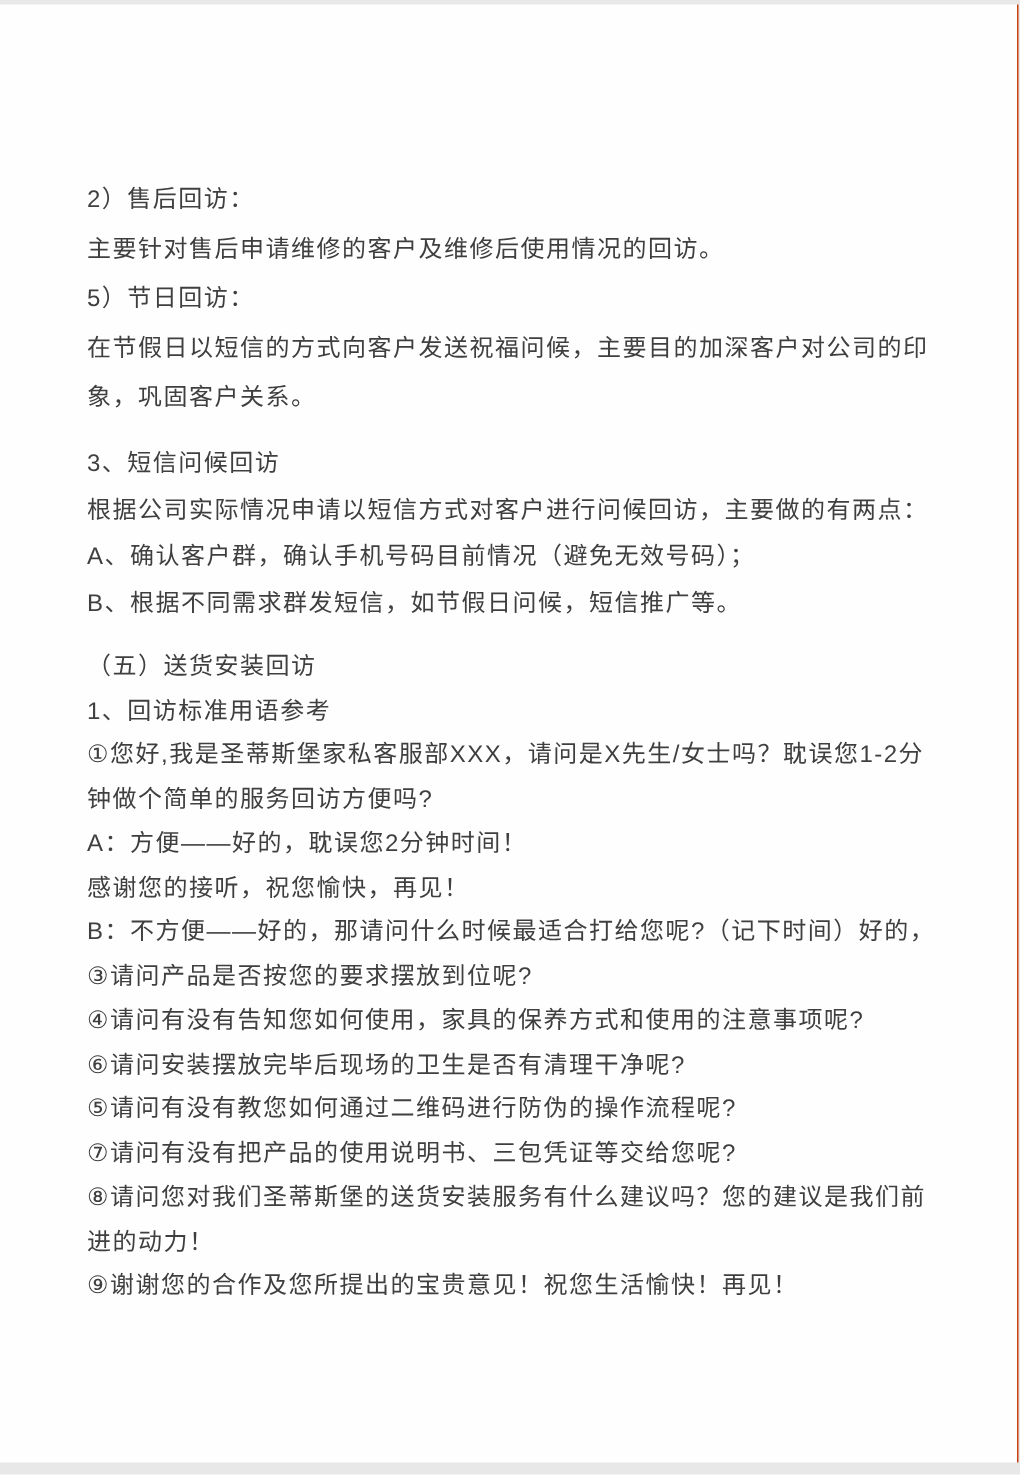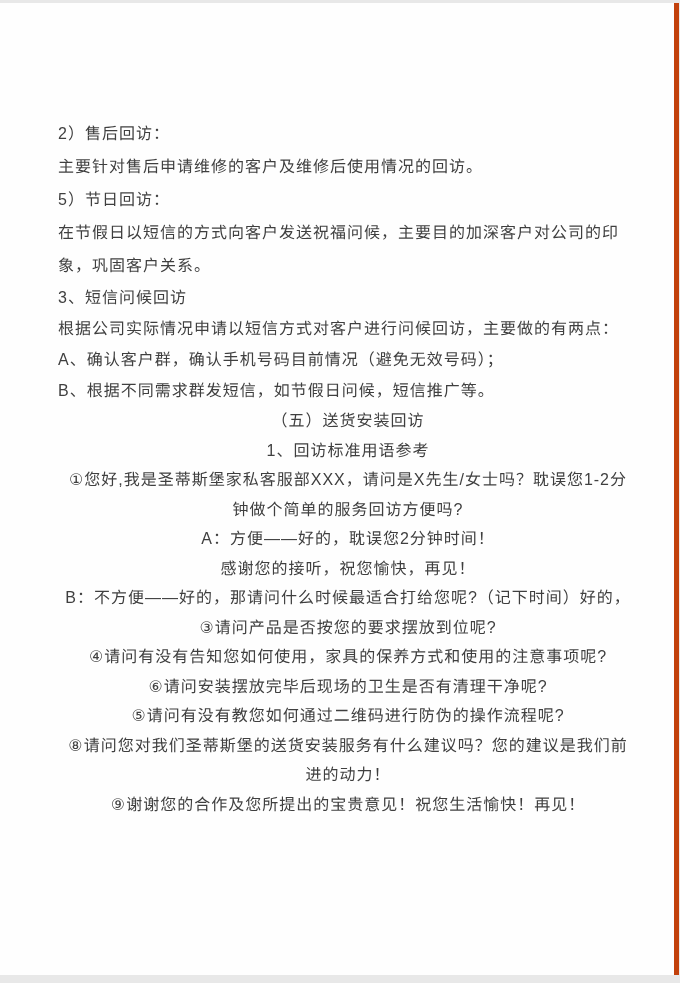--- a/index.html
+++ b/index.html
@@ -14,37 +14,37 @@
     font-family: "Liberation Sans", "DejaVu Sans", sans-serif;
     overflow: hidden;
   }
   .paper {
     position: absolute;
     left: 0;
     right: 1px;
     top: 3px;
     bottom: 8px;
     background: var(--paper-color, #fefefe);
-    border-right: 5px solid #c2410c;
+    border-right: 1px solid #c2410c;
   }
   .content {
     padding: 114px 36px 0 58px;
     color: var(--text-color, #3f3f3f);
     font-size: 16px;
     letter-spacing: 1px;
   }
   .section {
     margin: 0;
   }
   .section + .section {
-    margin-top: 0;
+    margin-top: 12px;
   }
   .s1 { line-height: 33px; }
   .s2 { line-height: 31px; }
-  .s3 { line-height: 29.5px; text-align: center; }
+  .s3 { line-height: 29.5px; }
   .line {
     white-space: nowrap;
   }
 </style>
 </head>
 <body>
 
 <div class="paper">
   <div class="content">
 
@@ -90,20 +90,21 @@
 
 
         <div class="line">③请问产品是否按您的要求摆放到位呢?</div>
 
         <div class="line">④请问有没有告知您如何使用，家具的保养方式和使用的注意事项呢?</div>
 
         <div class="line">⑥请问安装摆放完毕后现场的卫生是否有清理干净呢?</div>
 
         <div class="line">⑤请问有没有教您如何通过二维码进行防伪的操作流程呢?</div>
 
+        <div class="line">⑦请问有没有把产品的使用说明书、三包凭证等交给您呢?</div>
 
         <div class="line">⑧请问您对我们圣蒂斯堡的送货安装服务有什么建议吗？您的建议是我们前</div>
 
         <div class="line">进的动力！</div>
 
         <div class="line">⑨谢谢您的合作及您所提出的宝贵意见！祝您生活愉快！再见！</div>
       </div>
 
   </div>
 </div>

